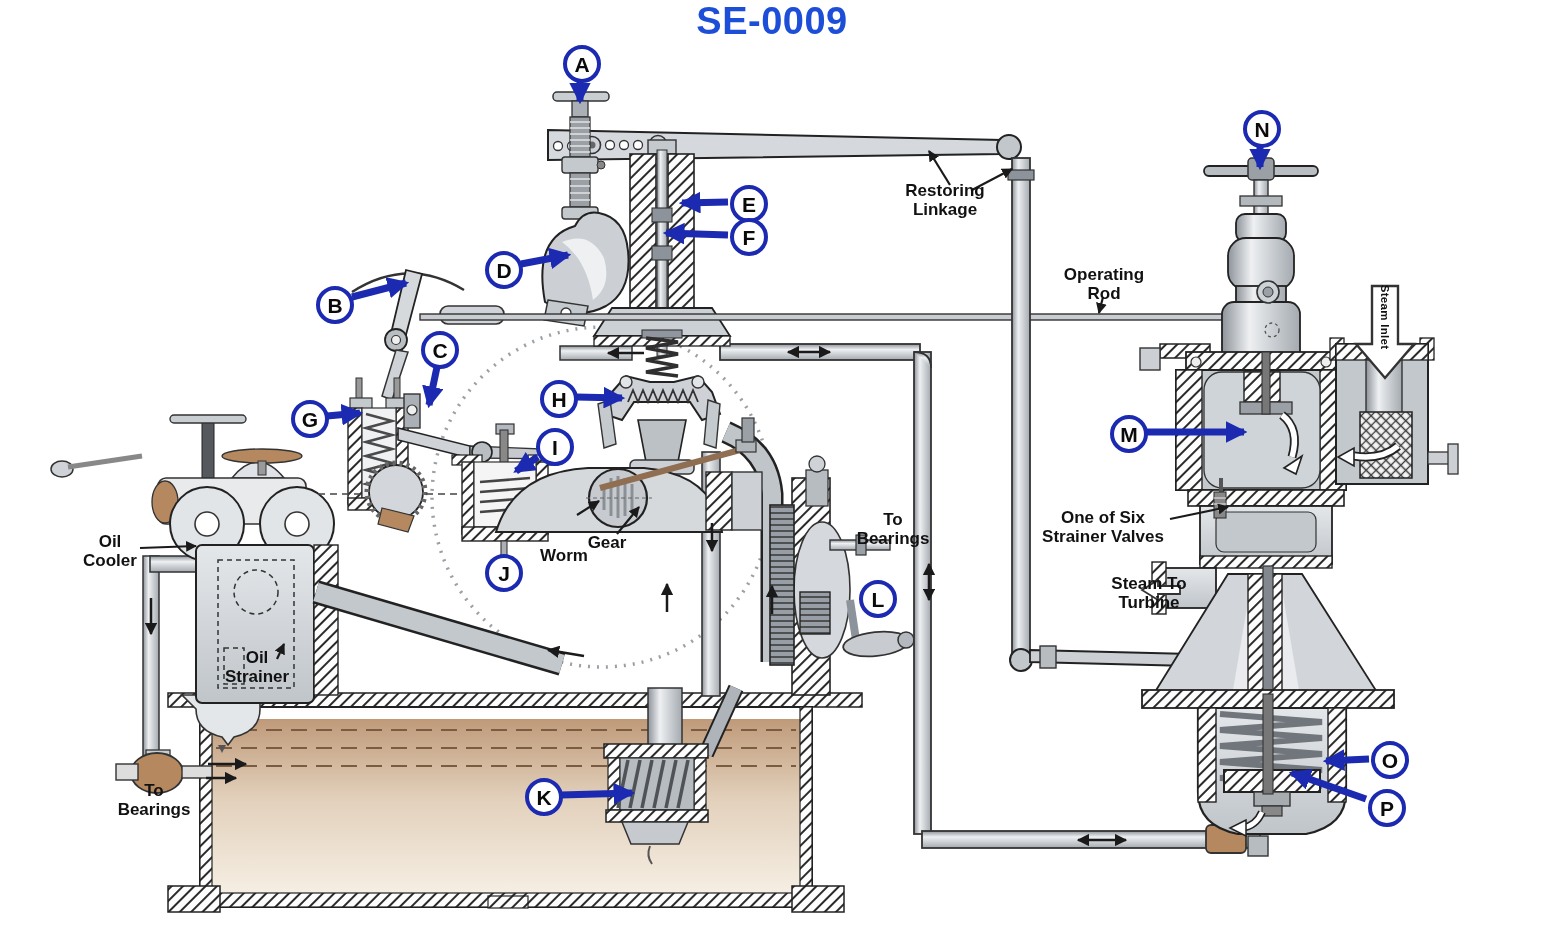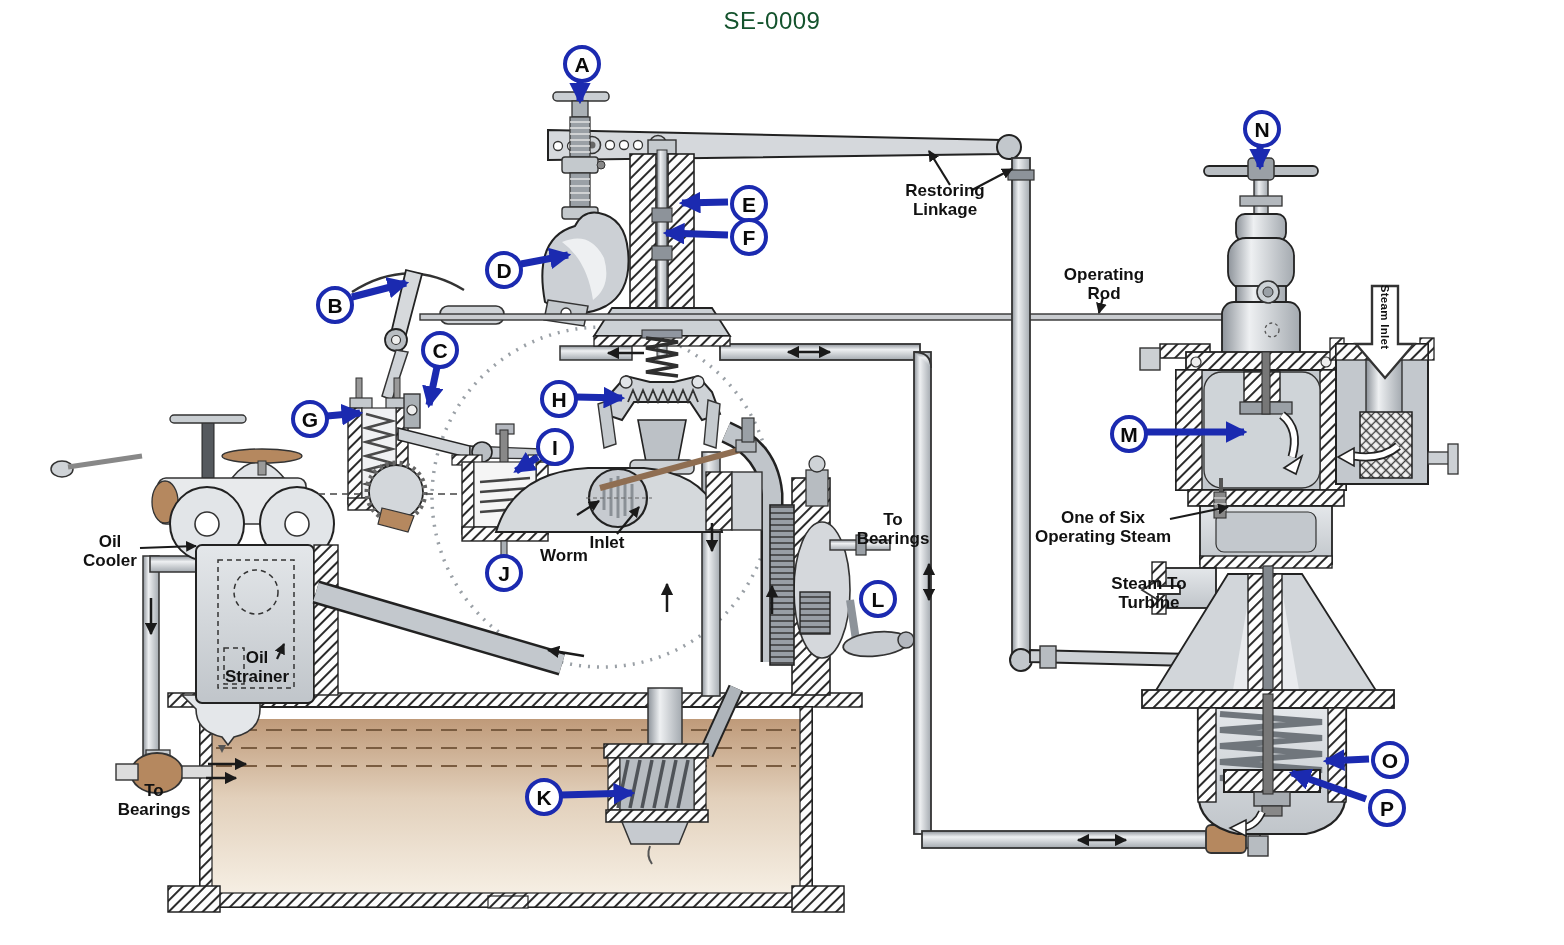--- a/index.html
+++ b/index.html
@@ -1,20 +1,20 @@
 <!DOCTYPE html>
 <html><head>
 <meta charset="utf-8">
 <style>
   html,body{margin:0;padding:0;background:#fff;}
   .canvas{position:relative;width:1564px;height:945px;background:#fff;overflow:hidden;
           font-family:"Liberation Sans",sans-serif;}
   .art{position:absolute;left:0;top:0;}
-  .title{position:absolute;transform:translate(-50%,-50%);font-size:24px;font-weight:normal;
-         color:#14532d;letter-spacing:.5px;white-space:nowrap;}
+  .title{position:absolute;transform:translate(-50%,-50%);font-size:38px;font-weight:bold;
+         color:#1d4ed8;letter-spacing:.5px;white-space:nowrap;}
   .ann{position:absolute;transform:translate(-50%,-50%);font-size:17px;font-weight:bold;
        color:#111;text-align:center;line-height:1.12;white-space:pre-line;}
   .ann.rot{transform:translate(-50%,-50%) rotate(90deg);font-size:11.5px;letter-spacing:.3px;}
   .callout{position:absolute;width:30px;height:30px;border:4px solid #1b2ab0;border-radius:50%;
            background:#fff;color:#0a0a0a;font-size:21px;font-weight:bold;display:flex;
            align-items:center;justify-content:center;line-height:1;}
 </style>
 </head>
 <body>
 
@@ -480,23 +480,23 @@
 Rod</div>
 <div class="ann" style="left:110px;top:551px">Oil
 Cooler</div>
 <div class="ann" style="left:257px;top:667px">Oil
 Strainer</div>
 <div class="ann" style="left:154px;top:800px">To
 Bearings</div>
 <div class="ann" style="left:893px;top:529px">To
 Bearings</div>
 <div class="ann" style="left:564px;top:556px">Worm</div>
-<div class="ann" style="left:607px;top:543px">Inlet</div>
+<div class="ann" style="left:607px;top:543px">Gear</div>
 <div class="ann" style="left:1103px;top:527px">One of Six
-Operating Steam</div>
+Strainer Valves</div>
 <div class="ann" style="left:1149px;top:593px">Steam To
 Turbine</div>
 <div class="ann rot" style="left:1385px;top:317px">Steam Inlet</div>
 
 <div class="callout" style="left:563px;top:45px">A</div>
 <div class="callout" style="left:316px;top:286px">B</div>
 <div class="callout" style="left:421px;top:331px">C</div>
 <div class="callout" style="left:485px;top:251px">D</div>
 <div class="callout" style="left:730px;top:185px">E</div>
 <div class="callout" style="left:730px;top:218px">F</div>

